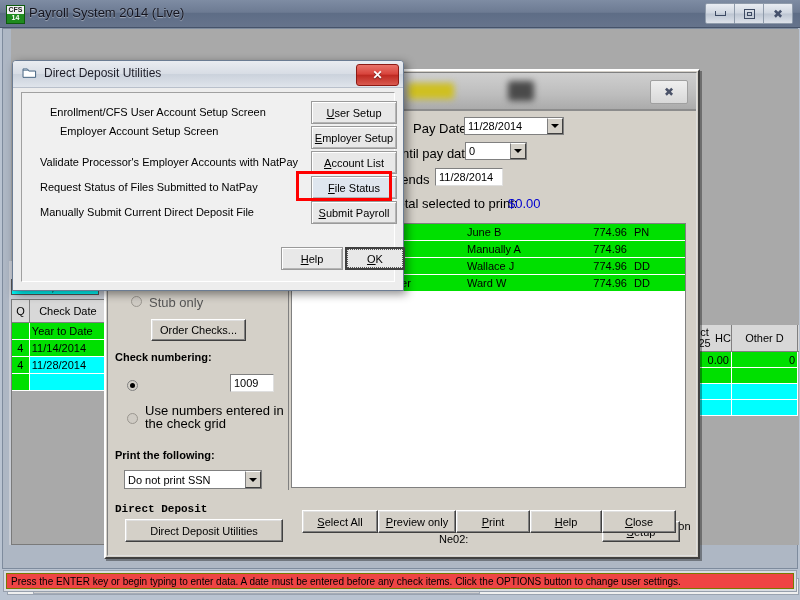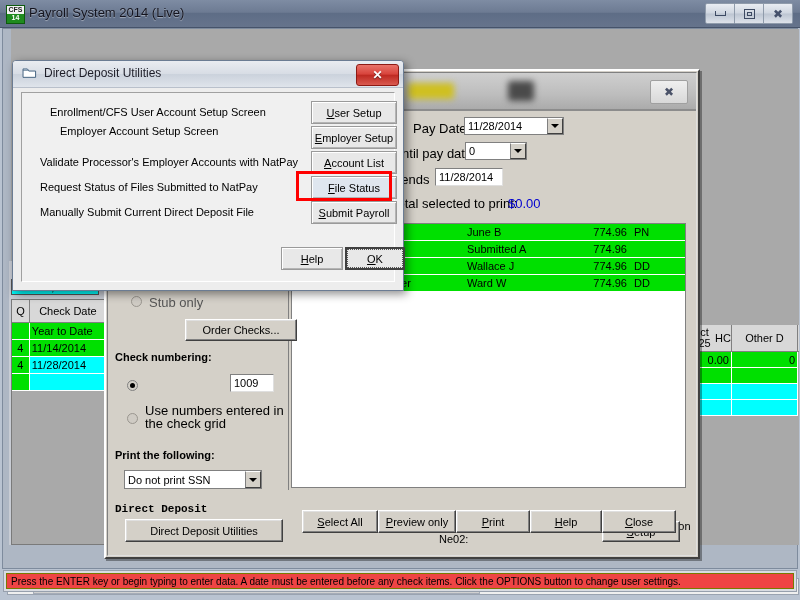--- a/index.html
+++ b/index.html
@@ -448,21 +448,21 @@
           <div class="et-row">
             <div class="col-ssn"></div>
             <div class="col-last">eaver</div>
             <div class="col-first">June B</div>
             <div class="col-net">774.96</div>
             <div class="col-status">PN</div>
           </div>
           <div class="et-row">
             <div class="col-ssn"></div>
             <div class="col-last">eaver</div>
-            <div class="col-first">Submitted A</div>
+            <div class="col-first">Manually A</div>
             <div class="col-net">774.96</div>
             <div class="col-status"></div>
           </div>
           <div class="et-row">
             <div class="col-ssn"></div>
             <div class="col-last">eaver</div>
             <div class="col-first">Wallace J</div>
             <div class="col-net">774.96</div>
             <div class="col-status">DD</div>
           </div>
@@ -473,21 +473,21 @@
             <div class="col-net">774.96</div>
             <div class="col-status">DD</div>
           </div>
         </div>
 
         <div id="opts-divider"></div>
 
         <div class="radio dim" style="left:23px;top:223px;"></div>
         <div class="pd-label" style="left:41px;top:222px;color:#555;">Stub only</div>
 
-        <div class="btn" style="left:43px;top:246px;width:112px;height:22px;margin-left:34px;">Order Checks...</div>
+        <div class="btn" style="left:43px;top:246px;width:95px;height:22px;">Order Checks...</div>
 
         <div class="grp-label" style="left:7px;top:278px;">Check numbering:</div>
 
         <div class="radio on" style="left:19px;top:307px;"></div>
         <div class="pd-input" style="left:122px;top:301px;width:44px;height:18px;">1009</div>
 
         <div class="radio dim" style="left:19px;top:340px;"></div>
         <div class="pd-label" style="left:37px;top:331px;line-height:13px;">
           <span>Use numbers entered in</span><br>
           <span>the check grid</span>

